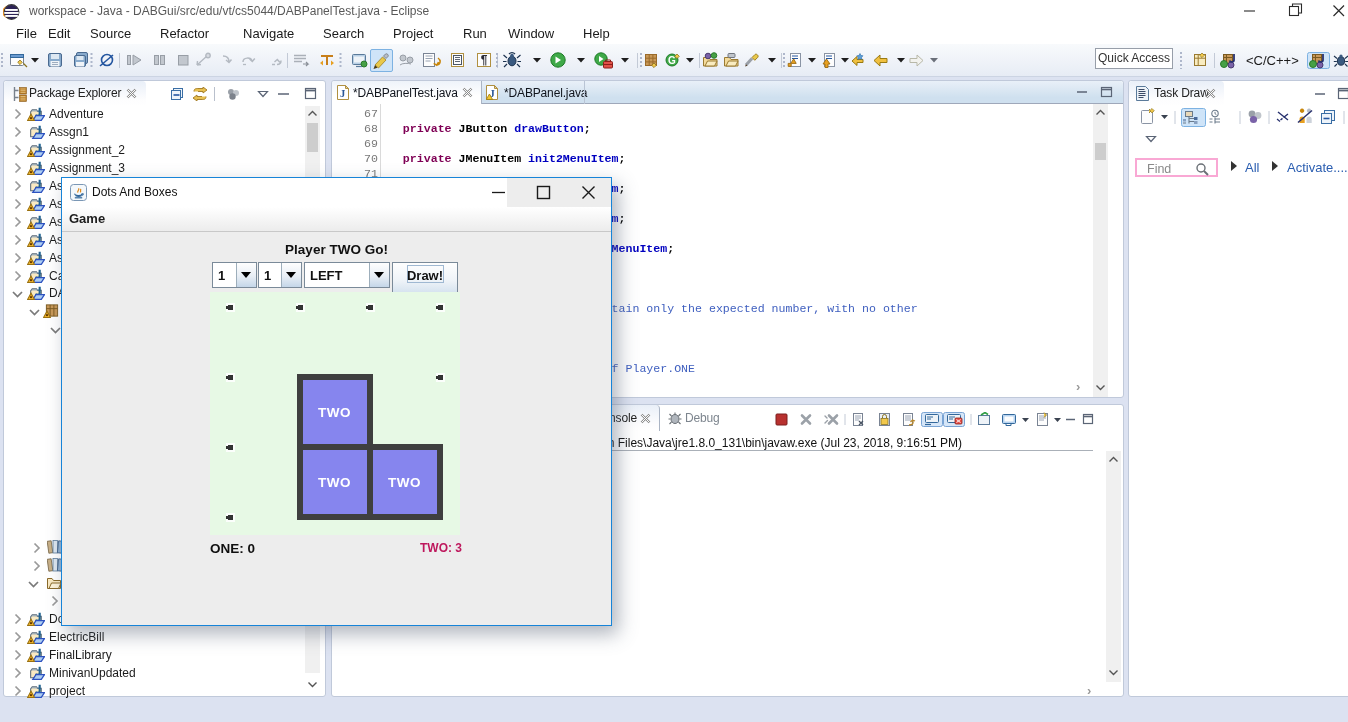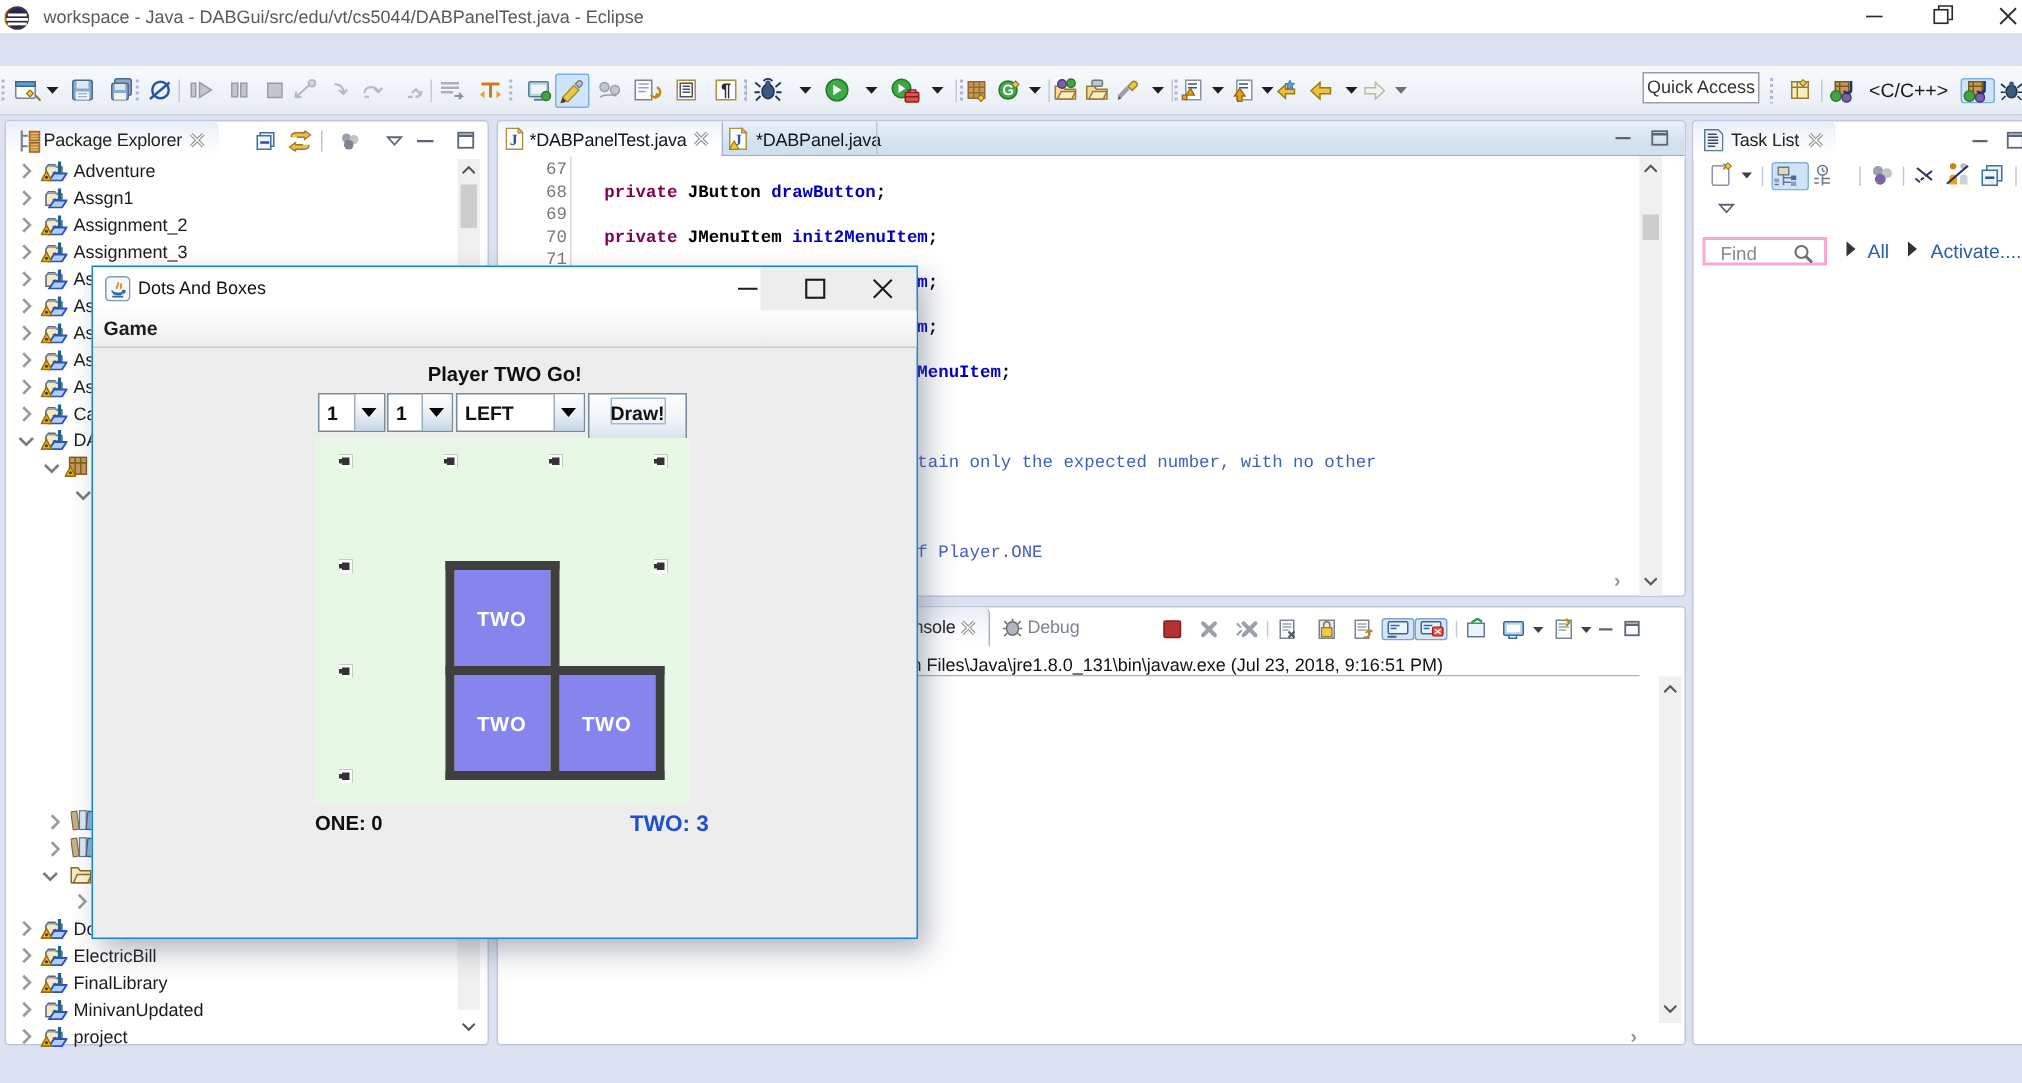--- a/index.html
+++ b/index.html
@@ -105,20 +105,32 @@
     </svg>
     <div class="ttext">workspace - Java - DABGui/src/edu/vt/cs5044/DABPanelTest.java - Eclipse</div>
     <svg class="abs" style="left:1240px;top:0" width="108" height="22" viewBox="0 0 108 22">
       <line x1="4" y1="11" x2="15" y2="11" stroke="#2b2b2b" stroke-width="1.1"></line>
       <rect x="49.5" y="6.5" width="9" height="9" fill="#fff" stroke="#2b2b2b" stroke-width="1.1"></rect>
       <path d="M52.5 6.5 v-2.5 h9 v9 h-2.5" fill="none" stroke="#2b2b2b" stroke-width="1.1"></path>
       <path d="M93.5 5.5 L104 16 M104 5.5 L93.5 16" stroke="#2b2b2b" stroke-width="1.2"></path>
     </svg>
   </div>
 
+  <div class="abs" id="menubar">
+    <div class="menuitem" style="left:16px">File</div>
+    <div class="menuitem" style="left:48px">Edit</div>
+    <div class="menuitem" style="left:90px">Source</div>
+    <div class="menuitem" style="left:160px">Refactor</div>
+    <div class="menuitem" style="left:243px">Navigate</div>
+    <div class="menuitem" style="left:323px">Search</div>
+    <div class="menuitem" style="left:393px">Project</div>
+    <div class="menuitem" style="left:463px">Run</div>
+    <div class="menuitem" style="left:508px">Window</div>
+    <div class="menuitem" style="left:583px">Help</div>
+  </div>
 
   <div class="abs" id="toolbar">
     <div id="tbicons">
     <div class="abs" style="left:370px;top:5px;width:23px;height:23px;background:#cfe4f8;border:1px solid #7db2e2;border-radius:2px"></div>
     <svg class="abs" style="left:0;top:8px" width="960" height="17" viewBox="0 0 960 17">
       <g>
             <rect x="10.5" y="2.5" width="13" height="11" rx="1" fill="#fdfdfd" stroke="#7a8494"></rect>
             <rect x="10.5" y="2.5" width="13" height="3" fill="#6a9ad0" stroke="#33689b"></rect>
             <path d="M20 8 l2.3 2.3 l-2.3 2.3 l-2.3 -2.3 z" fill="#f2c84b" stroke="#8a7420" stroke-width=".8"></path>
             <path d="M23.5 11.5 l3.5 3.5" stroke="#8a7420" stroke-width="1.2"></path>
@@ -742,21 +754,21 @@
     </div>
   </div>
 
   <div class="panel" id="tl" style="left:1128px;top:80px;width:221px;height:617px;border-radius:3px 0 0 3px">
     <div class="tabsel" style="left:0;top:0;width:95px;height:25px"></div>
     <div id="tlhead">
       <svg class="abs" style="left:7px;top:5px" width="13" height="15" viewBox="0 0 13 15">
         <path d="M.5 .5 h9 l3 3 v11 h-12 z" fill="#eef3f8" stroke="#5a7a9a"></path>
         <path d="M2.5 3.5 h6 M2.5 5.5 h7 M2.5 7.5 h7 M2.5 9.5 h7 M2.5 11.5 h5" stroke="#3a4a66" stroke-width="1"></path>
       </svg>
-      <div class="ptabtxt" style="left:25px;top:5px">Task List</div>
+      <div class="ptabtxt" style="left:25px;top:5px">Task Draw</div>
       <svg class="abs" style="left:76px;top:7px" width="11" height="11" viewBox="0 0 11 11">
         <path d="M1.5 1.5 L9.5 9.5 M9.5 1.5 L1.5 9.5" stroke="#8a8a8a" stroke-width="2.4"></path>
         <path d="M1.5 1.5 L9.5 9.5 M9.5 1.5 L1.5 9.5" stroke="#fdfdfd" stroke-width="1"></path>
       </svg>
       <svg class="abs" style="left:185px;top:6px" width="36" height="14" viewBox="0 0 36 14">
         <line x1="1" y1="7" x2="11" y2="7" stroke="#5b6576" stroke-width="1.5"></line>
         <rect x="24.5" y="1.5" width="10" height="10" fill="none" stroke="#5b6576" stroke-width="1.2"></rect>
         <line x1="24.5" y1="3.5" x2="34.5" y2="3.5" stroke="#5b6576" stroke-width="1.8"></line>
       </svg>
       <svg class="abs" style="left:10px;top:27px" width="210" height="19" viewBox="0 0 210 19">
@@ -895,16 +907,16 @@
       <div class="gnub" style="left:85.5px;top:13.5px"></div>
       <div class="gnub" style="left:155.5px;top:13.5px"></div>
       <div class="gnub" style="left:225.5px;top:13.5px"></div>
       <div class="gnub" style="left:15.5px;top:83.5px"></div>
       <div class="gnub" style="left:225.5px;top:83.5px"></div>
       <div class="gnub" style="left:15.5px;top:153.5px"></div>
       <div class="gnub" style="left:15.5px;top:223.5px"></div>
     </div>
 
     <div class="abs" style="left:148px;top:363px;font-size:13.5px;font-weight:bold;color:#101010">ONE: 0</div>
-    <div class="abs" style="left:358px;top:363px;font-size:15px;font-weight:bold;color:#1d4ed8">TWO: 3</div>
+    <div class="abs" style="left:358px;top:363px;font-size:12px;font-weight:bold;color:#be185d">TWO: 3</div>
   </div>
 
 </div>
 
 </body></html>

